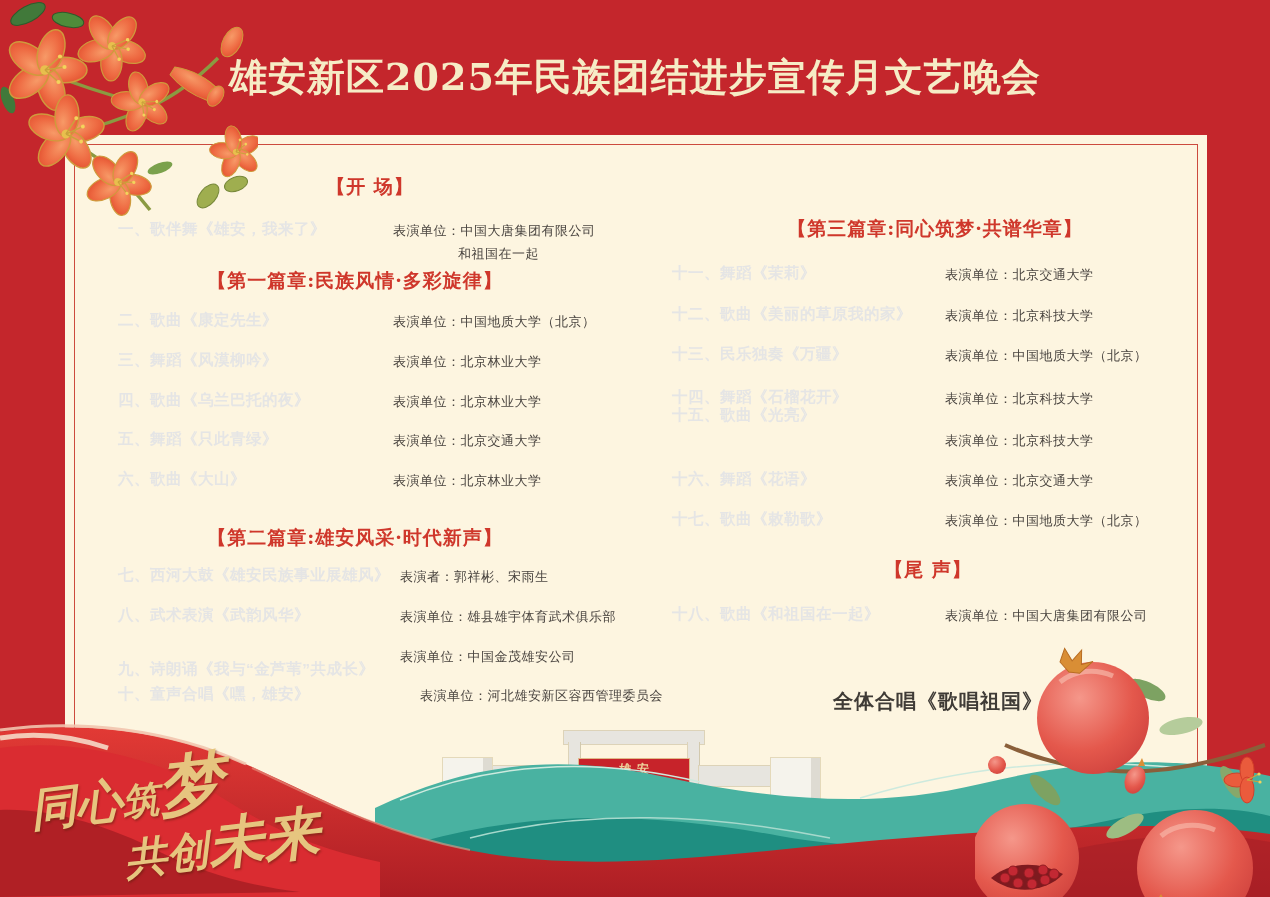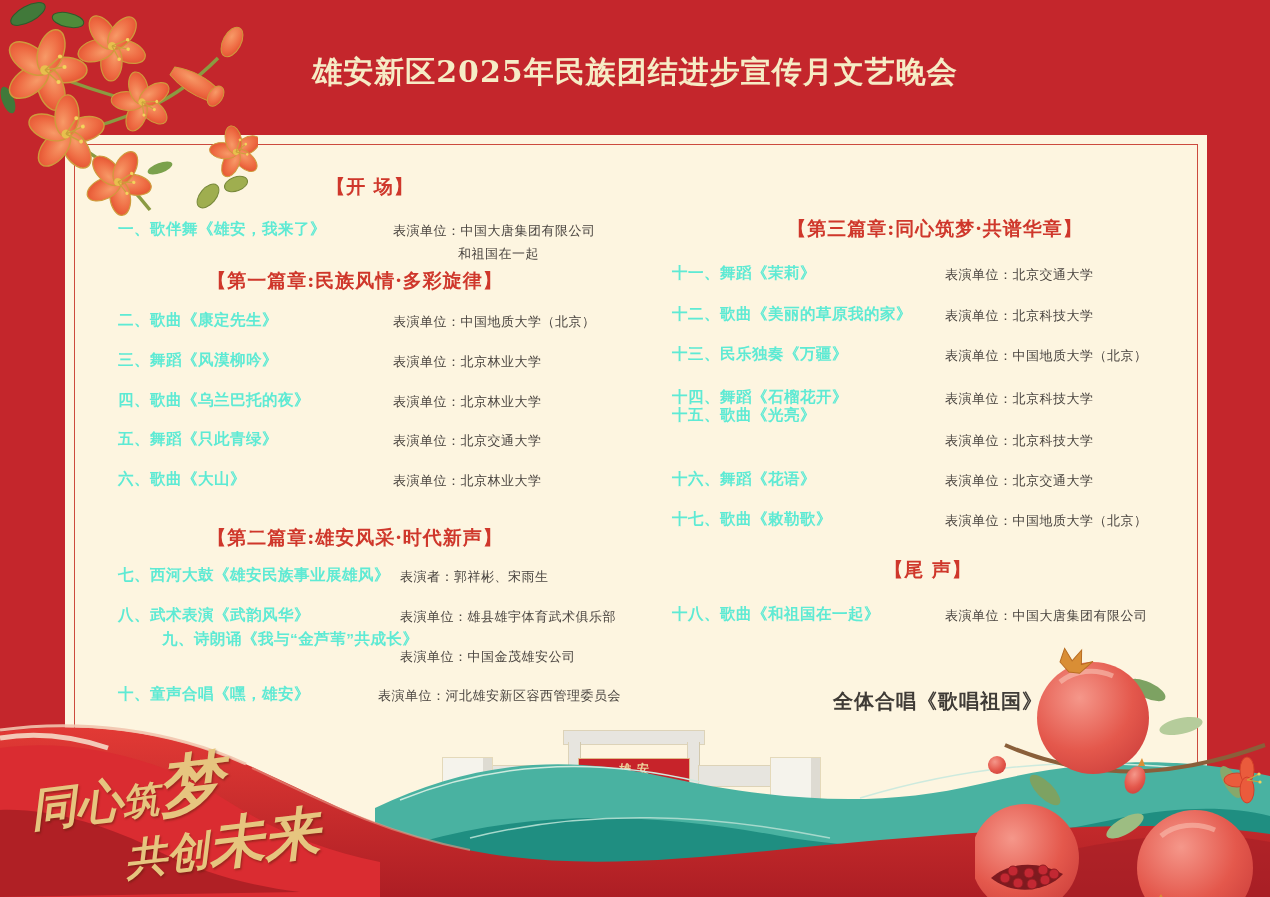--- a/index.html
+++ b/index.html
@@ -1,24 +1,24 @@
 <!DOCTYPE html>
 <html><head>
 <meta charset="utf-8">
 <style>
   html,body{margin:0;padding:0;}
   body{width:1270px;height:897px;overflow:hidden;font-family:"Liberation Sans",sans-serif;}
   .poster{position:relative;width:1270px;height:897px;background:#c4262c;overflow:hidden;}
   .main-title{position:absolute;left:0;right:0;top:52px;text-align:center;font-family:"DejaVu Serif",serif;
-    font-weight:bold;font-size:30px;letter-spacing:1px;color:#f6ecc6;z-index:2;white-space:nowrap;}
+    font-weight:bold;font-size:38px;letter-spacing:1px;color:#f6ecc6;z-index:2;white-space:nowrap;}
   .card{position:absolute;left:65px;top:135px;width:1142px;height:715px;background:#fdf5e0;z-index:1;}
   .card-border{position:absolute;inset:9px;border:1.5px solid #cc4a3e;}
   .hdr{position:absolute;z-index:2;font-family:"DejaVu Serif",serif;font-weight:bold;font-size:19px;
     color:#cf372b;text-align:center;white-space:nowrap;letter-spacing:1px;}
-  .t{position:absolute;z-index:2;font-size:15.5px;font-weight:bold;color:#5eead4;white-space:nowrap;line-height:1.2;letter-spacing:0.5px;}
+  .t{position:absolute;z-index:2;font-size:15.5px;font-weight:bold;color:#e5e5e5;white-space:nowrap;line-height:1.2;letter-spacing:0.5px;}
   .u{position:absolute;z-index:2;font-size:13px;color:#4a4540;white-space:nowrap;line-height:1.2;letter-spacing:0.5px;}
   .chorus{position:absolute;z-index:2;font-size:20px;font-weight:bold;color:#3f3b36;white-space:nowrap;letter-spacing:1px;}
   .decor{position:absolute;pointer-events:none;}
   .gate{position:absolute;left:440px;top:724px;width:390px;height:125px;z-index:2;}
   .gate .beam-top{position:absolute;left:123px;top:6px;width:140px;height:13px;background:#e7e5df;border:1px solid #ddd3b8;}
   .gate .col{position:absolute;top:18px;width:11px;height:100px;background:#e7e5df;border-left:1px solid #ddd3b8;border-right:1px solid #d2c9ae;}
   .gate .col.l{left:128px;} .gate .col.r{left:247px;}
   .gate .beam-side{position:absolute;top:41px;width:78px;height:20px;background:#e7e5df;border:1px solid #ddd3b8;}
   .gate .beam-side.l{left:50px;} .gate .beam-side.r{left:258px;}
   .gate .sign{position:absolute;left:138px;top:34px;width:110px;height:27px;background:#c7232a;border:1px solid #e0b98a;
@@ -72,25 +72,25 @@
 
   <div class="t" style="left:118px;top:470px;">六、歌曲《大山》</div>
   <div class="u" style="left:393px;top:473px;">表演单位：北京林业大学</div>
 
   <div class="t" style="left:118px;top:566px;">七、西河大鼓《雄安民族事业展雄风》</div>
   <div class="u" style="left:400px;top:569px;">表演者：郭祥彬、宋雨生</div>
 
   <div class="t" style="left:118px;top:606px;">八、武术表演《武韵风华》</div>
   <div class="u" style="left:400px;top:609px;">表演单位：雄县雄宇体育武术俱乐部</div>
 
-  <div class="t" style="left:118px;top:630px;margin-left:44px;">九、诗朗诵《我与“金芦苇”共成长》</div>
+  <div class="t" style="left:118px;top:660px;">九、诗朗诵《我与“金芦苇”共成长》</div>
   <div class="u" style="left:400px;top:649px;">表演单位：中国金茂雄安公司</div>
 
   <div class="t" style="left:118px;top:685px;">十、童声合唱《嘿，雄安》</div>
-  <div class="u" style="left:378px;top:688px;">表演单位：河北雄安新区容西管理委员会</div>
+  <div class="u" style="left:420px;top:688px;">表演单位：河北雄安新区容西管理委员会</div>
 
   <div class="t" style="left:672px;top:264px;">十一、舞蹈《茉莉》</div>
   <div class="u" style="left:945px;top:267px;">表演单位：北京交通大学</div>
 
   <div class="t" style="left:672px;top:305px;">十二、歌曲《美丽的草原我的家》</div>
   <div class="u" style="left:945px;top:308px;">表演单位：北京科技大学</div>
 
   <div class="t" style="left:672px;top:345px;">十三、民乐独奏《万疆》</div>
   <div class="u" style="left:945px;top:348px;">表演单位：中国地质大学（北京）</div>
 

